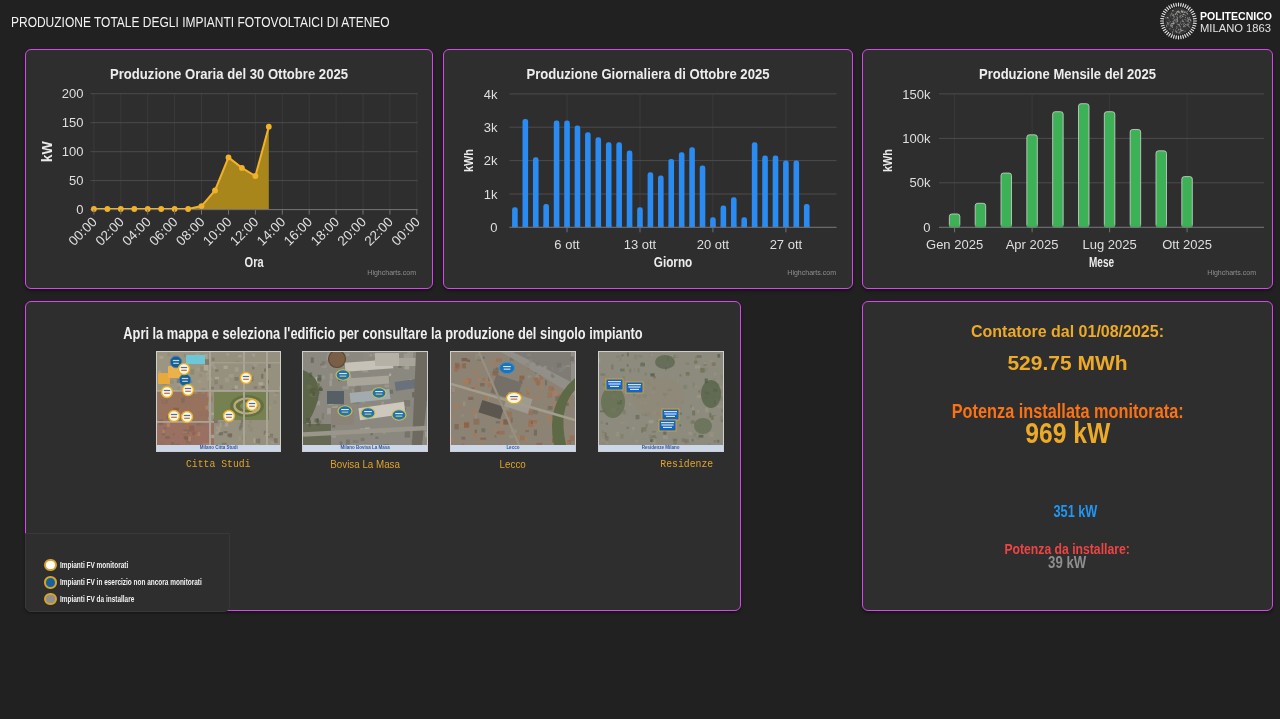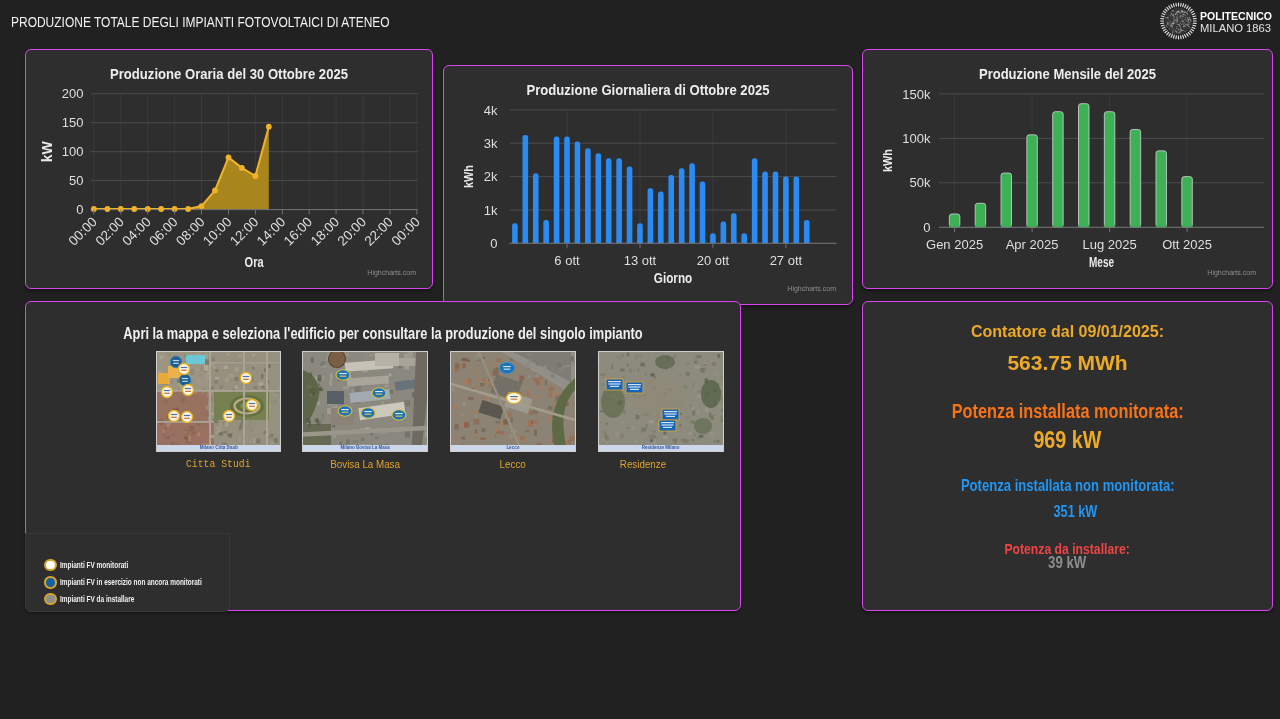--- a/index.html
+++ b/index.html
@@ -280,21 +280,21 @@
 <line x1="337.0" y1="159.6" x2="337.0" y2="164.6" stroke="#717174" stroke-width="1"></line>
 <text x="341.0" y="172.6" font-family="&quot;Liberation Sans&quot;, sans-serif" font-size="13.5" fill="#dfdfe2" text-anchor="end" transform="rotate(-45 341.0 172.6)">20:00</text>
 <line x1="363.9" y1="159.6" x2="363.9" y2="164.6" stroke="#717174" stroke-width="1"></line>
 <text x="367.90999999999997" y="172.6" font-family="&quot;Liberation Sans&quot;, sans-serif" font-size="13.5" fill="#dfdfe2" text-anchor="end" transform="rotate(-45 367.9 172.6)">22:00</text>
 <line x1="390.8" y1="159.6" x2="390.8" y2="164.6" stroke="#717174" stroke-width="1"></line>
 <text x="394.82000000000005" y="172.6" font-family="&quot;Liberation Sans&quot;, sans-serif" font-size="13.5" fill="#dfdfe2" text-anchor="end" transform="rotate(-45 394.8 172.6)">00:00</text>
 <text x="228.1" y="216.5" font-family="&quot;Liberation Sans&quot;, sans-serif" font-size="14" font-weight="bold" fill="#ebebeb" text-anchor="middle" textLength="19" lengthAdjust="spacingAndGlyphs">Ora</text>
 <text x="390" y="224.5" font-family="&quot;Liberation Sans&quot;, sans-serif" font-size="7" fill="#8f8f8f" text-anchor="end">Highcharts.com</text>
 </svg>
     </div>
-  <div class="panel" style="left:443px; top:49px; width:410px; height:240px;margin-top:16px;">
+  <div class="panel" style="left:443px; top:49px; width:410px; height:240px;">
       <svg width="408" height="237" viewBox="0 0 408 237">
 <text x="204.0" y="29.3" font-family="&quot;Liberation Sans&quot;, sans-serif" font-size="14" font-weight="bold" fill="#ededed" text-anchor="middle" textLength="243" lengthAdjust="spacingAndGlyphs">Produzione Giornaliera di Ottobre 2025</text>
 <line x1="123.0" y1="43.9" x2="123.0" y2="177.3" stroke="#3a3a3d" stroke-width="1"></line>
 <line x1="196.0" y1="43.9" x2="196.0" y2="177.3" stroke="#3a3a3d" stroke-width="1"></line>
 <line x1="268.9" y1="43.9" x2="268.9" y2="177.3" stroke="#3a3a3d" stroke-width="1"></line>
 <line x1="341.9" y1="43.9" x2="341.9" y2="177.3" stroke="#3a3a3d" stroke-width="1"></line>
 <line x1="65.5" y1="177.3" x2="392.5" y2="177.3" stroke="#4c4c4f" stroke-width="1"></line>
 <text x="53.5" y="181.9" font-family="&quot;Liberation Sans&quot;, sans-serif" font-size="13" fill="#dfdfe2" text-anchor="end">0</text>
 <line x1="65.5" y1="144.0" x2="392.5" y2="144.0" stroke="#4c4c4f" stroke-width="1"></line>
 <text x="53.5" y="148.55" font-family="&quot;Liberation Sans&quot;, sans-serif" font-size="13" fill="#dfdfe2" text-anchor="end">1k</text>
@@ -1266,40 +1266,39 @@
             <rect x="65.5" y="61.4" width="12" height="1.2" fill="#cfe2f3"></rect>
             <rect x="67" y="63.8" width="9" height="1.2" fill="#cfe2f3"></rect>
 <rect x="60" y="68" width="17" height="11" fill="#1565c0" stroke="#d8a530" stroke-width="0.9"></rect>
 <rect x="62" y="70" width="13" height="1.2" fill="#cfe2f3"></rect>
             <rect x="62.5" y="72.4" width="12" height="1.2" fill="#cfe2f3"></rect>
             <rect x="64" y="74.8" width="9" height="1.2" fill="#cfe2f3"></rect>
 </svg>
         </div>
   <div class="mapattr">Residenze Milano</div>
 </div>
-<div class="mapcap" style="left:534px;width:166px;"><span>Residenze</span></div>
+<div class="mapcap" style="left:578px;width:166px;font-family:Liberation Mono, monospace;"><span>Residenze</span></div>
 <div class="legendbox">
   <div class="lrow" style="top:24.7px;">
           <span class="ldot" style="background:#ffffff;"></span>
           <span class="ltxt">Impianti FV monitorati</span>
         </div>
   <div class="lrow" style="top:42.3px;">
           <span class="ldot" style="background:#15609e;"></span>
           <span class="ltxt">Impianti FV in esercizio non ancora monitorati</span>
         </div>
   <div class="lrow" style="top:58.6px;">
           <span class="ldot" style="background:#8f8f8f;"></span>
           <span class="ltxt">Impianti FV da installare</span>
         </div>
 </div>
   </div>
 
   <div class="panel" style="left:862px; top:300.5px; width:411px; height:310px;">
-    <div class="rp" style="top:21.2px;  font-size:16px; color:#edaa28;"><span>Contatore dal 09/01/2025:</span></div>
-    <div class="rp" style="top:49.3px;  font-size:21px; color:#edaa28;"><span>563.75 MWh</span></div>
+    <div class="rp" style="top:21.2px;  font-size:16px; color:#edaa28;"><span>Contatore dal 01/08/2025:</span></div>
+    <div class="rp" style="top:49.3px;  font-size:21px; color:#edaa28;"><span>529.75 MWh</span></div>
     <div class="rp" style="top:98.4px; font-size:19.5px; color:#f97316;"><span style="transform:scaleX(0.836);">Potenza installata monitorata:</span></div>
-    <div class="rp" style="top:124px; font-size:24px; color:#edaa28;"><span style="transform:scaleX(0.821);">969 kW</span></div>
-    <div class="rp" style="top:174.4px; font-size:16.5px; color:#2196f3;"><span style="transform:scaleX(0.793);">Potenza installata non monitorata:</span></div>
+    <div class="rp" style="top:114px; font-size:30px; color:#edaa28;"><span style="transform:scaleX(0.821);">969 kW</span></div>
     <div class="rp" style="top:200.6px; font-size:16.5px; color:#2196f3;padding-left:15px;"><span style="transform:scaleX(0.771);">351 kW</span></div>
     <div class="rp" style="top:238px; font-size:15px; color:#ef4444;"><span style="transform:scaleX(0.813);">Potenza da installare:</span></div>
     <div class="rp" style="top:252px; font-size:16px; color:#8e8e8e;"><span style="transform:scaleX(0.825);">39 kW</span></div>
   </div>
 </div>
 
 </body></html>

